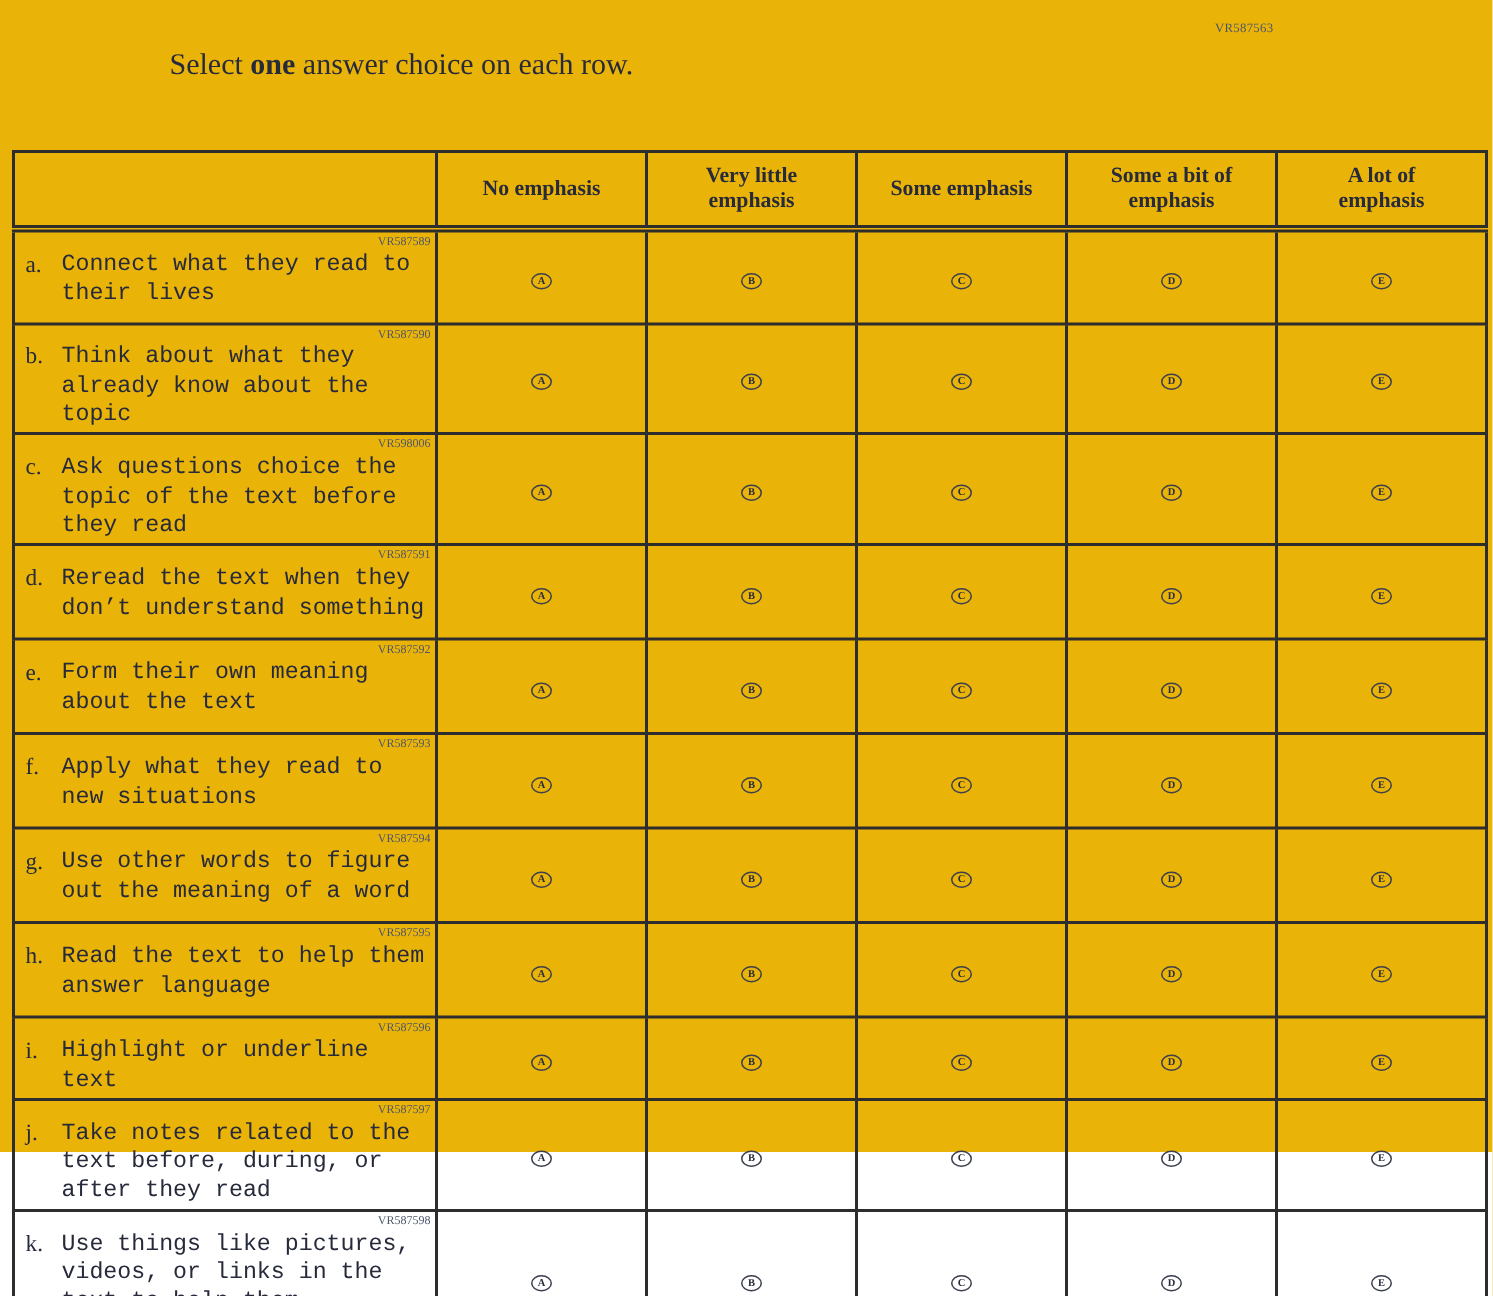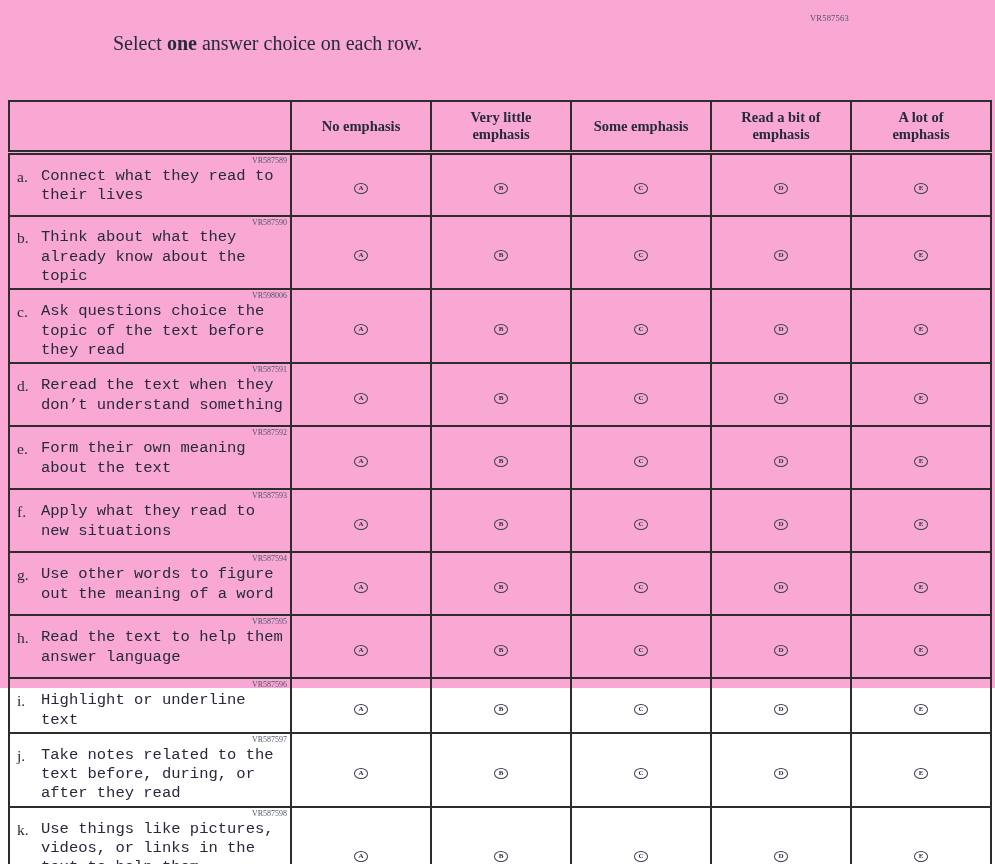--- a/index.html
+++ b/index.html
@@ -8,22 +8,22 @@
     background: #ffffff;
     width: 995px;
     height: 864px;
     overflow: hidden;
     font-family: "Liberation Serif", "DejaVu Serif", serif;
     color: #262a3a;
   }
   .sheet {
     position: relative;
     width: 995px;
-    height: 688px;
-    background: #f9a8d4;
+    height: 768px;
+    background: #eab308;
   }
   .top-code {
     position: absolute;
     left: 810px;
     top: 13px;
     font-size: 8.5px;
     letter-spacing: 0.2px;
     color: #4e566b;
   }
   .question-block {
@@ -146,21 +146,21 @@
             <div>No emphasis</div>
           </th>
           <th class="col-head">
             <div>Very little</div>
             <div>emphasis</div>
           </th>
           <th class="col-head">
             <div>Some emphasis</div>
           </th>
           <th class="col-head">
-            <div>Read a bit of</div>
+            <div>Some a bit of</div>
             <div>emphasis</div>
           </th>
           <th class="col-head">
             <div>A lot of</div>
             <div>emphasis</div>
           </th>
         </tr>
     </thead>
     <tbody>
 

